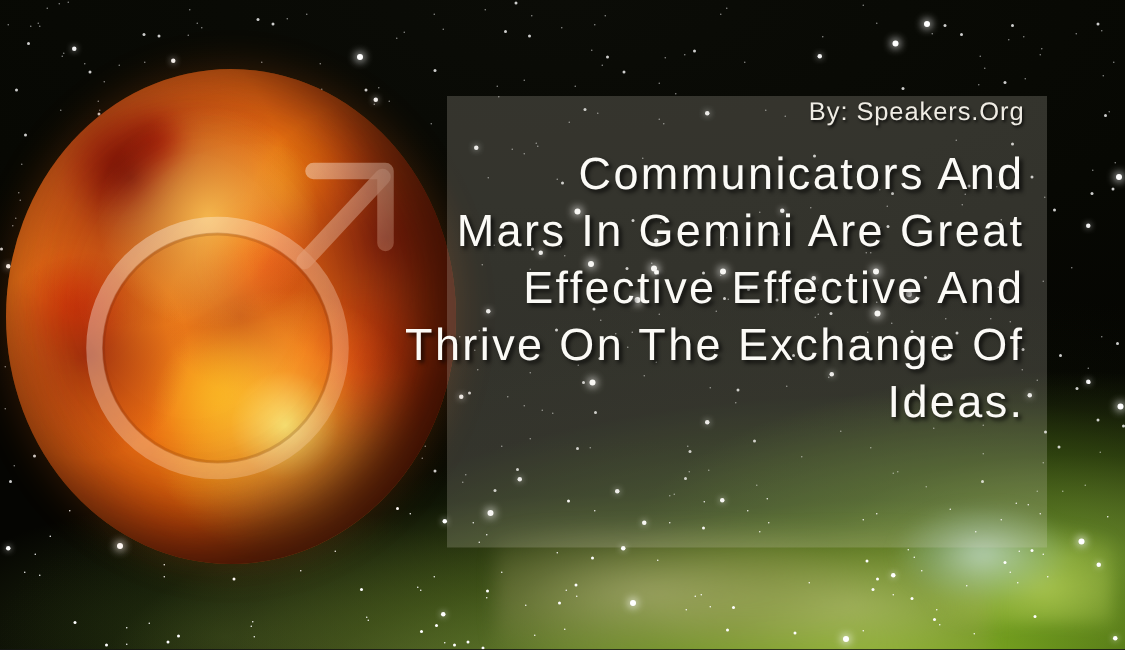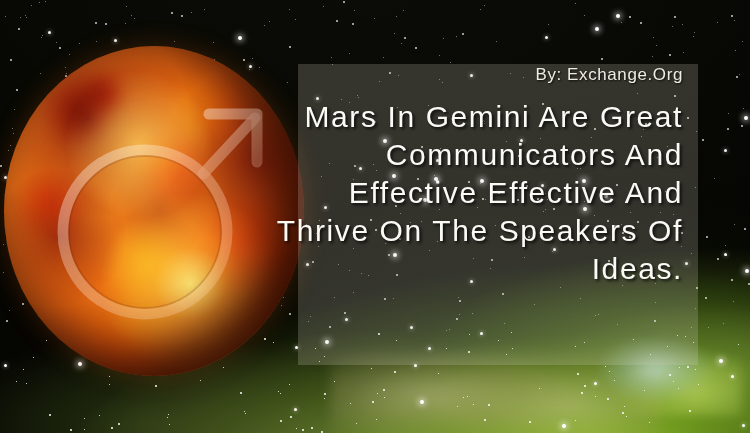--- a/index.html
+++ b/index.html
@@ -594,23 +594,23 @@
       </g>
       <g fill="none" stroke="rgba(90,26,8,.40)" stroke-width="2">
         <circle cx="141" cy="186" r="76"></circle>
       </g>
     </svg>
   </div>
 
   <div class="panel"></div>
 
   <div class="text-layer">
-    <div class="byline">By: Exchange.Org</div>
+    <div class="byline">By: Speakers.Org</div>
     <div class="body-copy" id="body-copy">
+        <span class="line">Communicators And</span>
         <span class="line">Mars In Gemini Are Great</span>
-        <span class="line">Communicators And</span>
         <span class="line">Effective Effective And</span>
-        <span class="line">Thrive On The Speakers Of</span>
+        <span class="line">Thrive On The Exchange Of</span>
         <span class="line">Ideas.</span>
       </div>
   </div>
 
 </div>
 
 </body></html>

